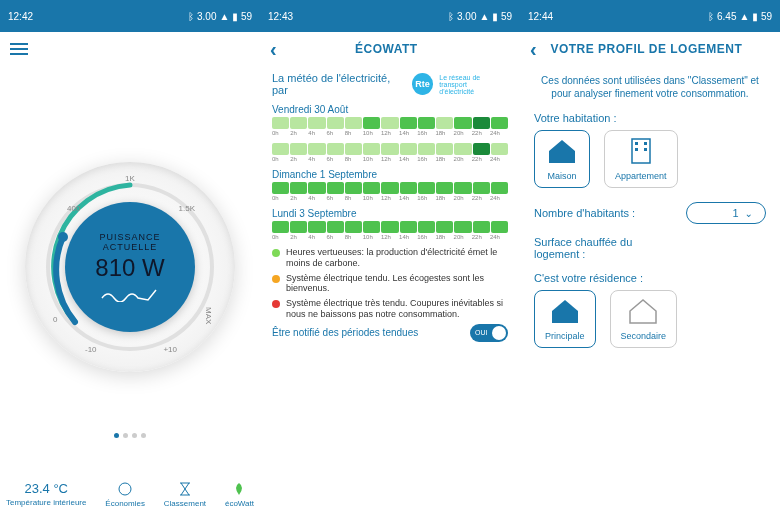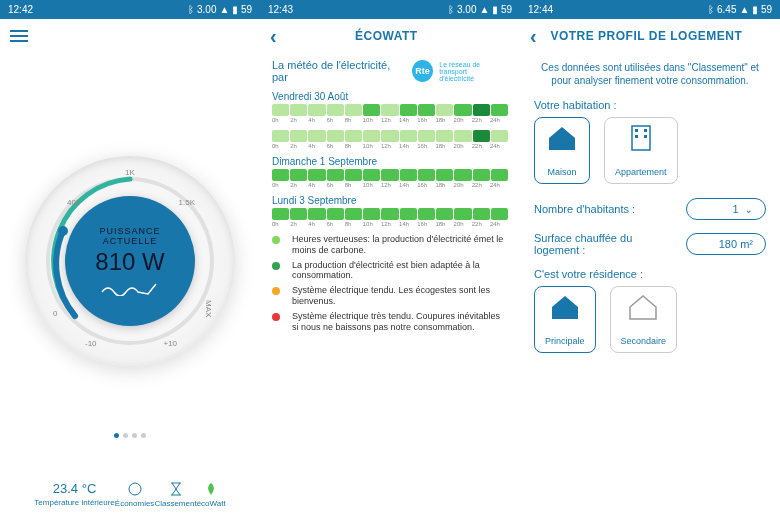--- a/index.html
+++ b/index.html
@@ -1,64 +1,64 @@
 <!DOCTYPE html>
 <html><head>
 <meta charset="utf-8">
 <style>
 *{box-sizing:border-box;margin:0;padding:0;font-family:-apple-system,BlinkMacSystemFont,sans-serif}
 body{width:780px;height:520px;display:flex;background:#fff;overflow:hidden}
 .phone{width:260px;height:520px;background:#fff;position:relative;display:flex;flex-direction:column}
-.status{height:19px;background:#1976aa;color:#fff;display:flex;align-items:center;justify-content:space-between;padding:0 8px;font-size:10px}
+.status{height:32px;background:#1976aa;color:#fff;display:flex;align-items:center;justify-content:space-between;padding:0 8px;font-size:10px}
 .status .r{display:flex;gap:3px;align-items:center}
 .header{height:34px;display:flex;align-items:center;padding:0 10px;color:#1976aa;font-weight:600;font-size:12px}
 .header .ttl{flex:1;text-align:center;letter-spacing:.5px}
 .hamb{display:flex;flex-direction:column;gap:3px;cursor:pointer}
 .hamb span{width:18px;height:2px;background:#1976aa}
 .back{font-size:20px;color:#1976aa;cursor:pointer}
 .p1-body{flex:1;display:flex;align-items:center;justify-content:center;position:relative}
 .dial{width:210px;height:210px;border-radius:50%;background:radial-gradient(circle,#fff 0%,#f5f5f5 60%,#e8e8e8 100%);box-shadow:0 4px 20px rgba(0,0,0,.15),inset 0 2px 8px rgba(0,0,0,.1);position:relative;display:flex;align-items:center;justify-content:center}
 .dial-inner{width:130px;height:130px;border-radius:50%;background:#1976aa;color:#0f172a;display:flex;flex-direction:column;align-items:center;justify-content:center;box-shadow:0 2px 10px rgba(0,0,0,.2)}
 .dial-inner .lbl{font-size:9px;letter-spacing:1px}
 .dial-inner .val{font-size:24px;font-weight:300;margin-top:2px}
 .dial-inner .wave{margin-top:6px}
 .dial svg.ring{position:absolute;top:0;left:0}
 .tick-lbl{position:absolute;font-size:8px;color:#888}
 .dots{position:absolute;bottom:30px;display:flex;gap:4px}
 .dots span{width:5px;height:5px;border-radius:50%;background:#ccc}
 .dots span.on{background:#1976aa}
-.p1-foot{height:52px;display:flex;justify-content:center;align-items:center;padding:0 6px}
+.p1-foot{height:52px;display:flex;justify-content:space-between;align-items:center;padding:0 6px}
 .foot-item{display:flex;flex-direction:column;align-items:center;font-size:8px;color:#1976aa;gap:2px}
 .foot-item .big{font-size:13px;font-weight:500}
 .foot-ico{width:16px;height:16px}
 
 .p2-body{flex:1;padding:6px 12px;overflow:hidden;font-size:10px;color:#333}
 .intro{color:#1976aa;font-size:11px;display:flex;align-items:center;gap:6px;margin-bottom:8px}
 .rte{width:22px;height:22px;border-radius:50%;background:#2eb4e6;color:#fff;display:flex;align-items:center;justify-content:center;font-size:9px;font-weight:600}
 .rte-txt{font-size:7px;color:#2eb4e6;line-height:1}
 .day-block{margin-bottom:7px}
 .day-name{color:#1976aa;font-size:10px;margin-bottom:2px}
 .hour-bar{display:flex;gap:1px;height:12px}
 .hour-bar .h{flex:1;border-radius:2px}
 .hour-labels{display:flex;font-size:6px;color:#888;margin-top:1px}
 .hour-labels span{flex:1;text-align:left}
 .legend{margin-top:6px}
-.legend-row{display:flex;gap:12px;align-items:flex-start;margin-bottom:4px;font-size:9px;line-height:1.2}
+.legend-row{display:flex;gap:6px;align-items:flex-start;margin-bottom:4px;font-size:9px;line-height:1.2}
 .legend-dot{width:8px;height:8px;border-radius:50%;flex-shrink:0;margin-top:2px}
 .notif-row{display:flex;align-items:center;justify-content:space-between;margin-top:4px;color:#1976aa;font-size:10px}
 .toggle{width:38px;height:18px;border-radius:10px;background:#1976aa;position:relative;display:flex;align-items:center}
 .toggle .knob{width:14px;height:14px;border-radius:50%;background:#fff;position:absolute;right:2px}
 .toggle .tlbl{color:#fff;font-size:7px;position:absolute;left:5px}
 .pill-btn{margin:6px auto 0;border:1.5px solid #1976aa;color:#1976aa;border-radius:16px;padding:5px 18px;font-size:10px;font-weight:600;display:block;background:#fff;cursor:pointer}
 
 .p3-body{flex:1;padding:8px 14px;font-size:10px;color:#333}
 .p3-intro{color:#1976aa;text-align:center;font-size:10px;line-height:1.3;margin-bottom:12px}
 .field-lbl{color:#1976aa;font-size:11px;margin-bottom:6px}
 .choice-row{display:flex;gap:14px;margin-bottom:14px}
-.choice{border:1.5px solid #ccc;border-radius:8px;padding:6px 10px;display:flex;flex-direction:column;align-items:center;gap:15px;font-size:9px;color:#1976aa;cursor:pointer}
+.choice{border:1.5px solid #ccc;border-radius:8px;padding:6px 10px;display:flex;flex-direction:column;align-items:center;gap:6px;font-size:9px;color:#1976aa;cursor:pointer}
 .choice.sel{border-color:#1976aa}
 .choice svg{width:34px;height:28px}
 .inline-field{display:flex;justify-content:space-between;align-items:center;margin-bottom:12px}
 .inline-field .lbl{color:#1976aa;font-size:11px;max-width:120px}
 .num-input{border:1.5px solid #1976aa;border-radius:14px;padding:4px 12px;color:#1976aa;font-size:11px;min-width:80px;text-align:right;display:flex;align-items:center;justify-content:flex-end;gap:6px}
 .chev{font-size:10px}
 </style>
 </head>
 <body>
 
@@ -294,32 +294,35 @@
             <span>24h</span>
           </div>
         </div>
       </div>
     <div class="legend" id="legend-container">
         <div class="legend-row">
           <div class="legend-dot" style="background: rgb(126, 217, 87);"></div>
           <div>Heures vertueuses: la production d'électricité émet le moins de carbone.</div>
         </div>
         <div class="legend-row">
-          <div class="legend-dot" style="background: rgb(46, 164, 79);"></div>
-          <div>La production d'électricité est bien adaptée à la consommation.</div>
-        </div>
-        <div class="legend-row">
           <div class="legend-dot" style="background: rgb(245, 166, 35);"></div>
           <div>Système électrique tendu. Les écogestes sont les bienvenus.</div>
         </div>
         <div class="legend-row">
           <div class="legend-dot" style="background: rgb(229, 57, 53);"></div>
           <div>Système électrique très tendu. Coupures inévitables si nous ne baissons pas notre consommation.</div>
         </div>
       </div>
+    <div class="notif-row">
+      <span>Être notifié des périodes tendues</span>
+      <div class="toggle">
+        <span class="tlbl">OUI</span>
+        <span class="knob"></span>
+      </div>
+    </div>
   </div>
 </div>
 
 <div class="phone">
   <div class="status">
     <span>12:44</span>
     <div class="r">
         <span>ᛒ</span>
         <span>6.45</span>
         <span>▲</span>
@@ -358,23 +361,20 @@
     <div class="inline-field">
       <span class="lbl">Nombre d'habitants :</span>
       <div class="num-input">
         <span>1</span>
           <span class="chev">⌄</span>
       </div>
     </div>
 
     <div class="inline-field">
       <span class="lbl">Surface chauffée du logement :</span>
-      <div class="num-input">
-        <span>180  m²</span>
-      </div>
     </div>
 
     <div class="field-lbl">C'est votre résidence :</div>
     <div class="choice-row">
       <div class="choice sel">
         <svg>
             <path d="M4 14 L17 3 L30 14 L30 26 L4 26 Z" fill="#1976aa"></path>
           </svg>
         <span>Principale</span>
       </div>

